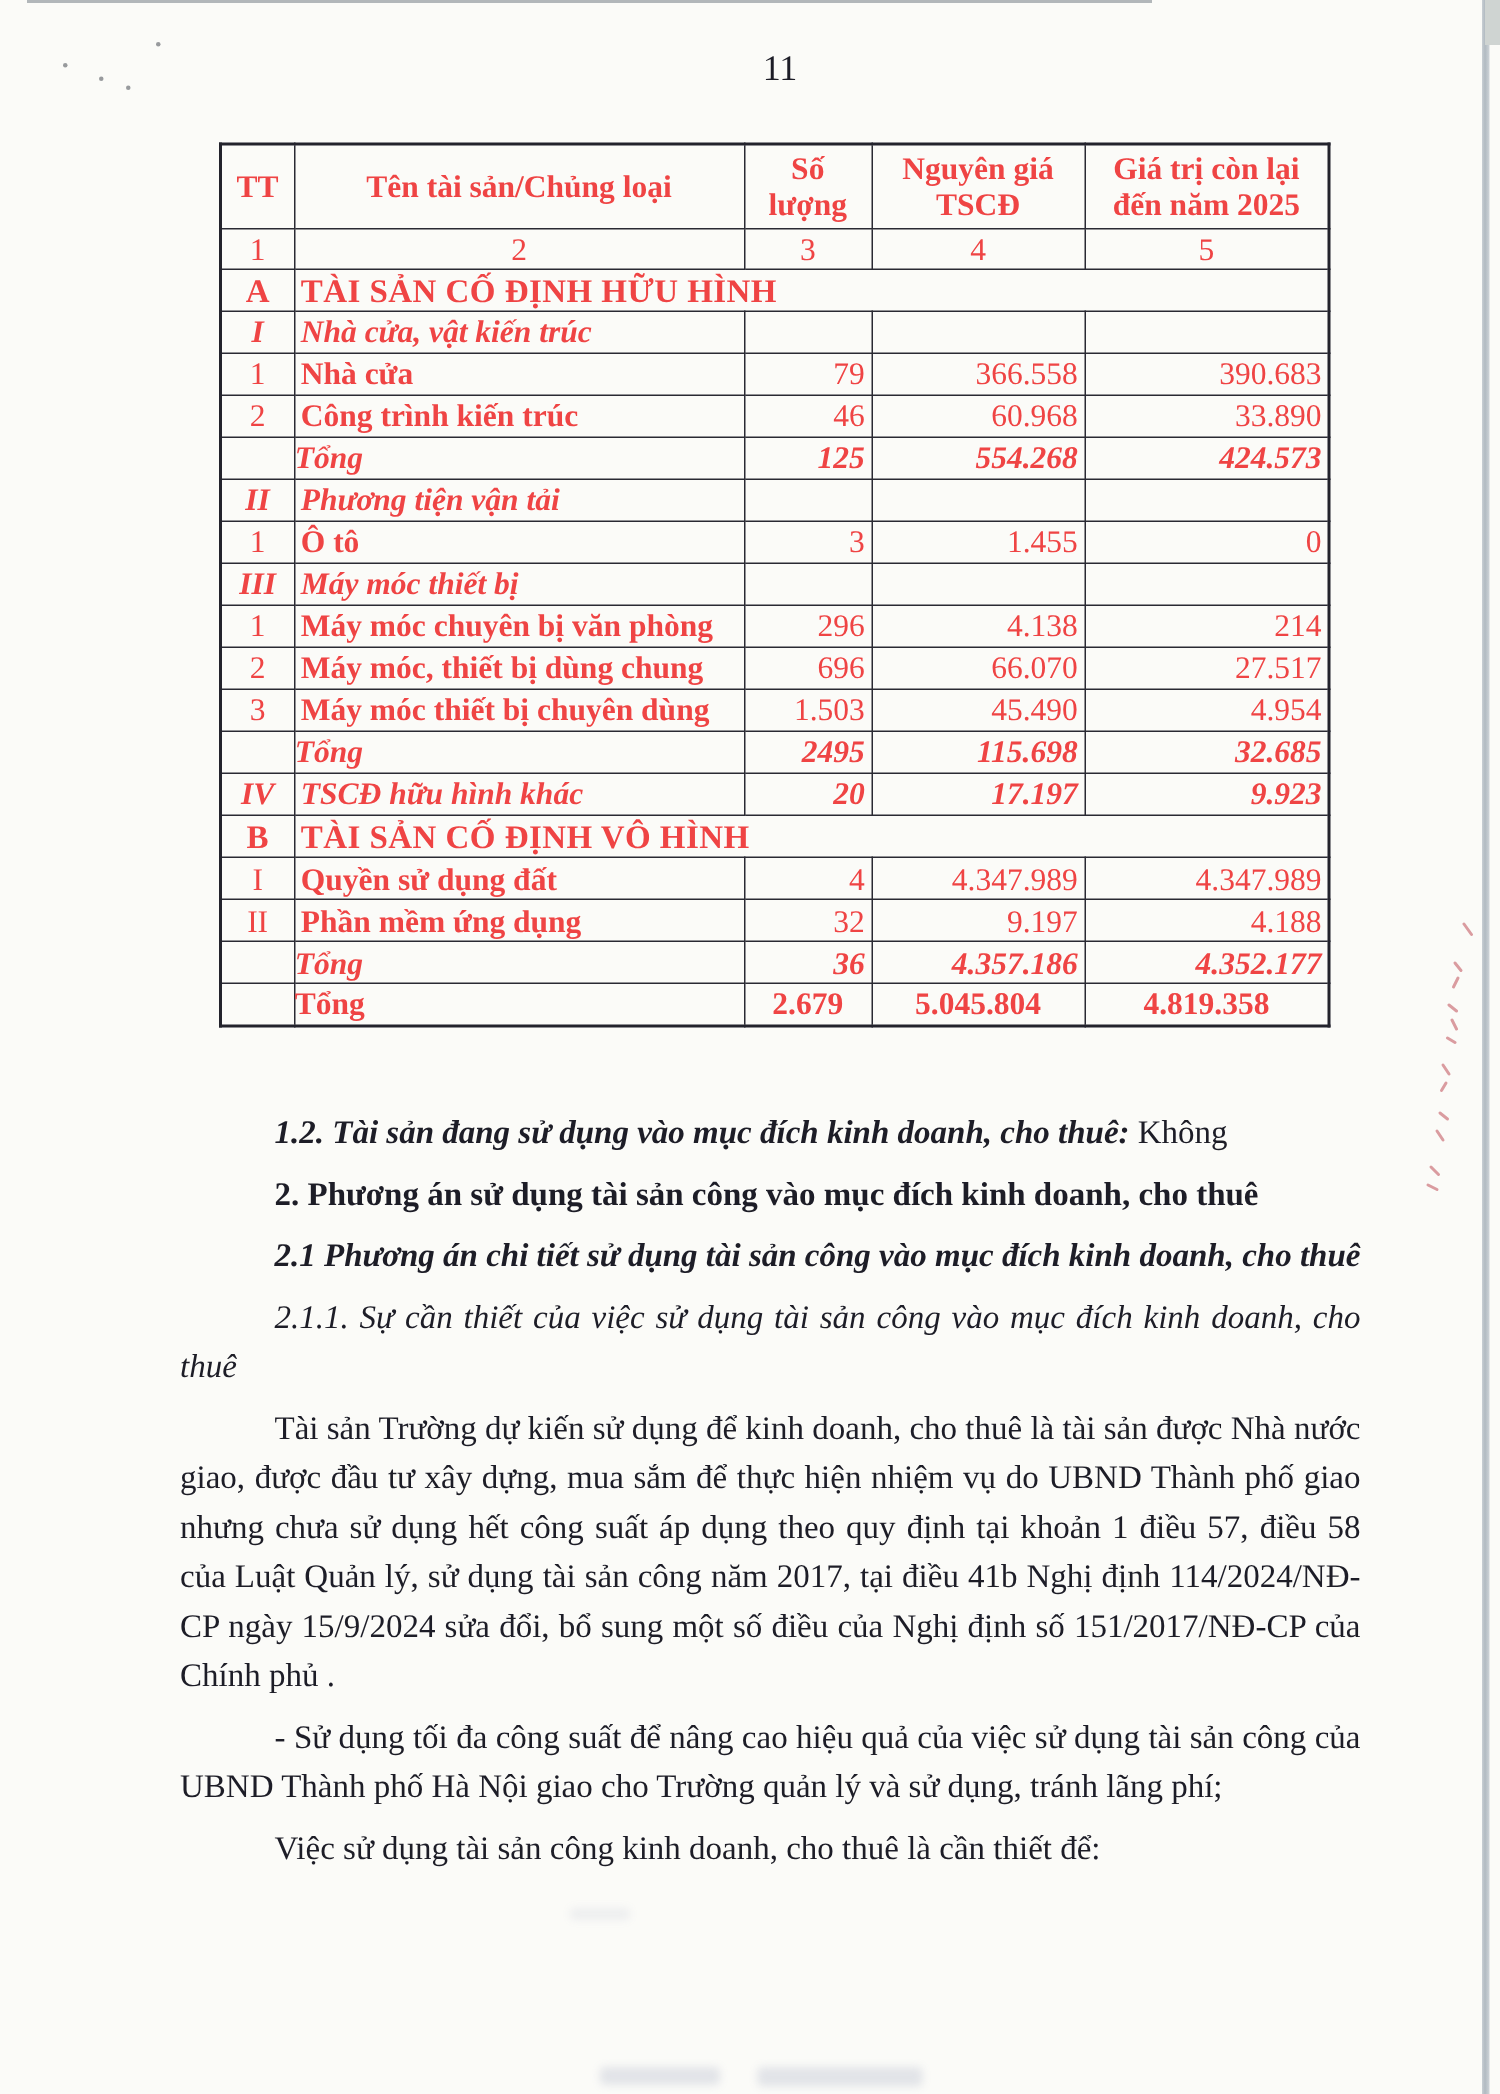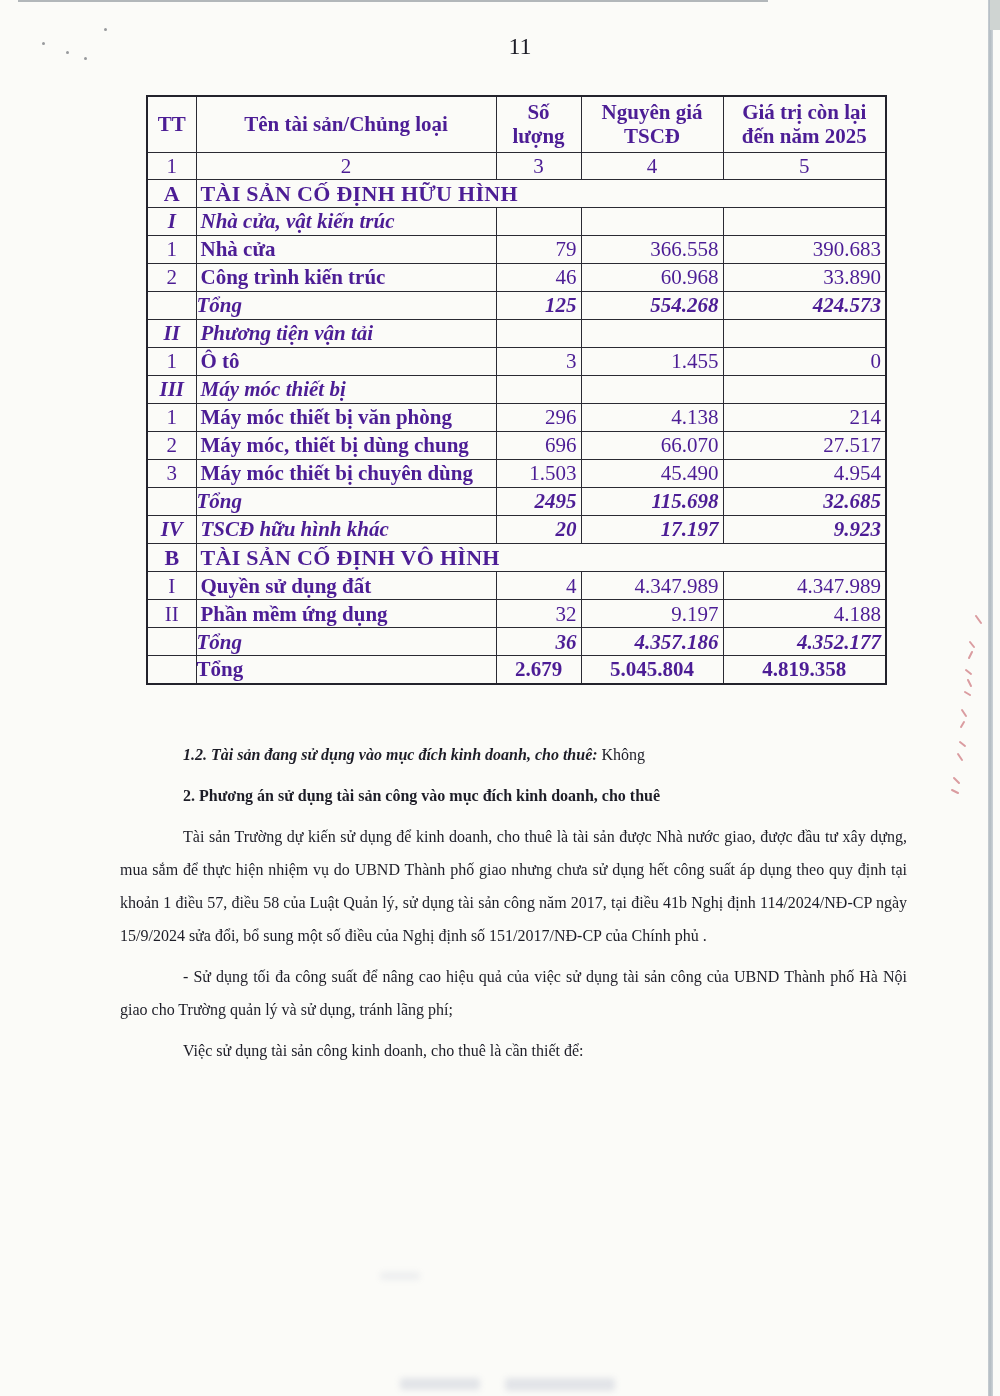--- a/index.html
+++ b/index.html
@@ -16,39 +16,39 @@
     background:linear-gradient(to right,#c3cad0,#a9b3bb 40%,#c9cfd4); opacity:.9; }
   .scan-corner { position:absolute; top:0; right:0; width:10px; height:30px; background:#cfd4d2; }
   .speck { position:absolute; width:3px; height:3px; border-radius:50%; background:#6d7076; opacity:.7; }
   .bleed { position:absolute; background:#8a93b0; filter:blur(3px); opacity:.22; border-radius:3px; }
 
   .page-number { position:absolute; top:33px; left:0; width:1040px; text-align:center; font-size:24px; }
 
   table.asset-table {
     position:absolute; left:146px; top:95px; width:739px;
     border-collapse:collapse; table-layout:fixed;
-    font-size:21px; color:#4c1d95;
+    font-size:21px; color:#ef4444;
     border:2px solid #23232c;
   }
   .asset-table th, .asset-table td { border:1.5px solid #2a2a33; padding:1px 4px; line-height:1.15; vertical-align:middle; }
   .asset-table thead th { font-weight:700; text-align:center; height:56px; font-size:21px; }
   .asset-table .colnums td { text-align:center; height:24px; }
   .asset-table tbody td { height:28px; }
   .tt   { text-align:center; }
   .name { text-align:left; padding-left:8px;font-weight:bold; }
   .num  { text-align:right; padding-right:7px; }
   .r-section td { font-weight:700; font-size:22px; }
   .r-section .name { letter-spacing:.3px; }
   .r-group td { font-weight:700; font-style:italic; }
   .r-group-values td { font-weight:700; font-style:italic; }
   .r-subtotal td { font-weight:700; font-style:italic;padding-left:36px; }
   .r-total td { font-weight:700;text-align:center; }
   .r-subtotal .name, .r-total .name { text-align:left; padding-left:0; }
 
-  .text-block { position:absolute; left:120px; top:738px; width:787px; font-size:16px; line-height:33px; }
+  .text-block { position:absolute; left:120px; top:738px; width:787px; font-size:22px; line-height:33px; }
   .text-block p { margin:0 0 8px 0; text-indent:63px; text-align:justify; }
   .p-bold { font-weight:700; }
   .p-bolditalic { font-weight:700; font-style:italic; }
   .p-italic { font-style:italic; }
   .lead-bi { font-weight:700; font-style:italic; }
   .p-body { margin-top:4px !important; }
 
   .red-mark { position:absolute; left:948px; top:608px; width:40px; height:200px; }
 </style>
 </head>
@@ -140,21 +140,21 @@
       </tr>
       <tr class="r-group">
         <td class="tt">III</td>
         <td class="name">Máy móc thiết bị</td>
         <td class="num"></td>
         <td class="num"></td>
         <td class="num"></td>
       </tr>
       <tr class="r-item">
         <td class="tt">1</td>
-        <td class="name">Máy móc thiết bị văn phòng</td>
+        <td class="name">Máy móc chuyên bị văn phòng</td>
         <td class="num">296</td>
         <td class="num">4.138</td>
         <td class="num">214</td>
       </tr>
       <tr class="r-item">
         <td class="tt">2</td>
         <td class="name">Máy móc, thiết bị dùng chung</td>
         <td class="num">696</td>
         <td class="num">66.070</td>
         <td class="num">27.517</td>
@@ -211,20 +211,22 @@
         <td class="num">2.679</td>
         <td class="num">5.045.804</td>
         <td class="num">4.819.358</td>
       </tr>
     </tbody>
 </table>
 
 <div class="text-block">
   <p><span class="lead-bi">1.2. Tài sản đang sử dụng vào mục đích kinh doanh, cho thuê:</span><span> Không</span></p>
   <p class="p-bold">2. Phương án sử dụng tài sản công vào mục đích kinh doanh, cho thuê</p>
+  <p class="p-bolditalic">2.1 Phương án chi tiết sử dụng tài sản công vào mục đích kinh doanh, cho thuê</p>
+  <p class="p-italic">2.1.1. Sự cần thiết của việc sử dụng tài sản công vào mục đích kinh doanh, cho thuê</p>
   <p class="p-body">Tài sản Trường dự kiến sử dụng để kinh doanh, cho thuê là tài sản được Nhà nước giao, được đầu tư xây dựng, mua sắm để thực hiện nhiệm vụ do UBND Thành phố giao nhưng chưa sử dụng hết công suất áp dụng theo quy định tại khoản 1 điều 57, điều 58 của Luật Quản lý, sử dụng tài sản công năm 2017, tại điều 41b Nghị định 114/2024/NĐ-CP ngày 15/9/2024 sửa đổi, bổ sung một số điều của Nghị định số 151/2017/NĐ-CP của Chính phủ .</p>
   <p>- Sử dụng tối đa công suất để nâng cao hiệu quả của việc sử dụng tài sản công của UBND Thành phố Hà Nội giao cho Trường quản lý và sử dụng, tránh lãng phí;</p>
   <p>Việc sử dụng tài sản công kinh doanh, cho thuê là cần thiết để:</p>
 </div>
 
 <svg class="red-mark" viewBox="0 0 40 200">
   <g stroke="#c96a72" stroke-width="2" fill="none" opacity="0.65" stroke-linecap="round">
     <path d="M28 8 l5 7"></path>
     <path d="M22 34 l4 5 M24 44 l-3 6"></path>
     <path d="M18 62 l5 4 M20 72 l3 6 M17 84 l5 3"></path>

